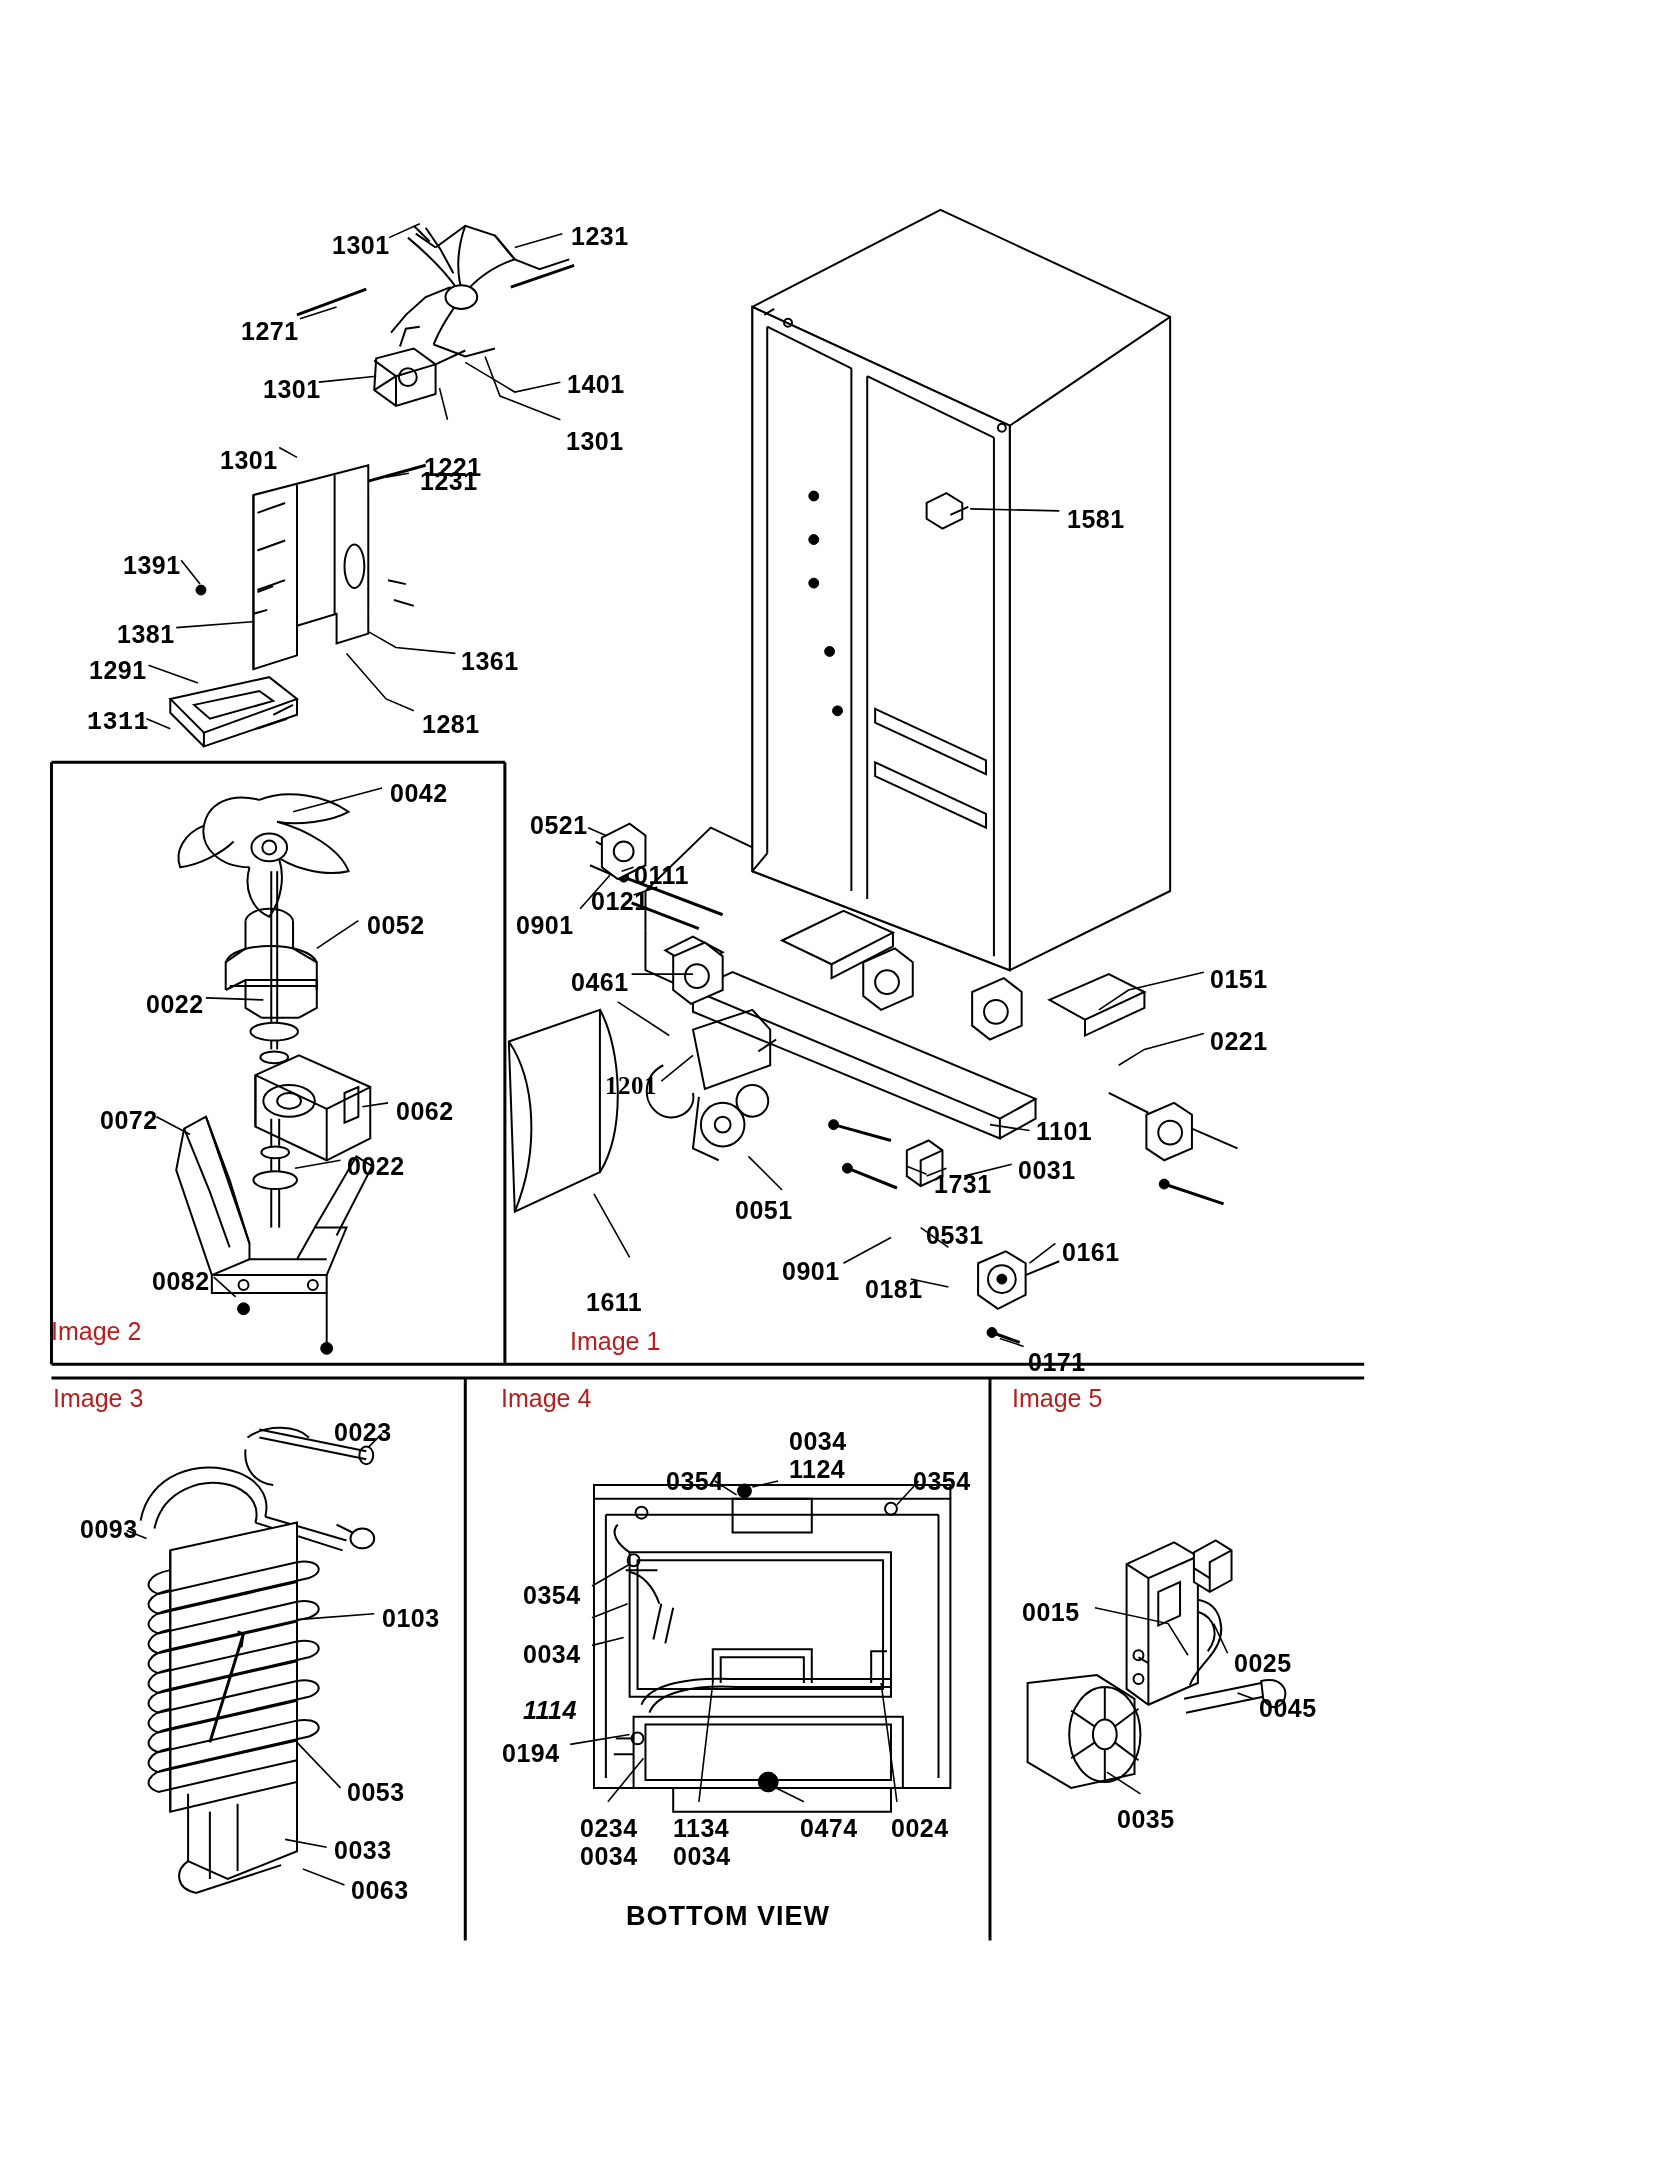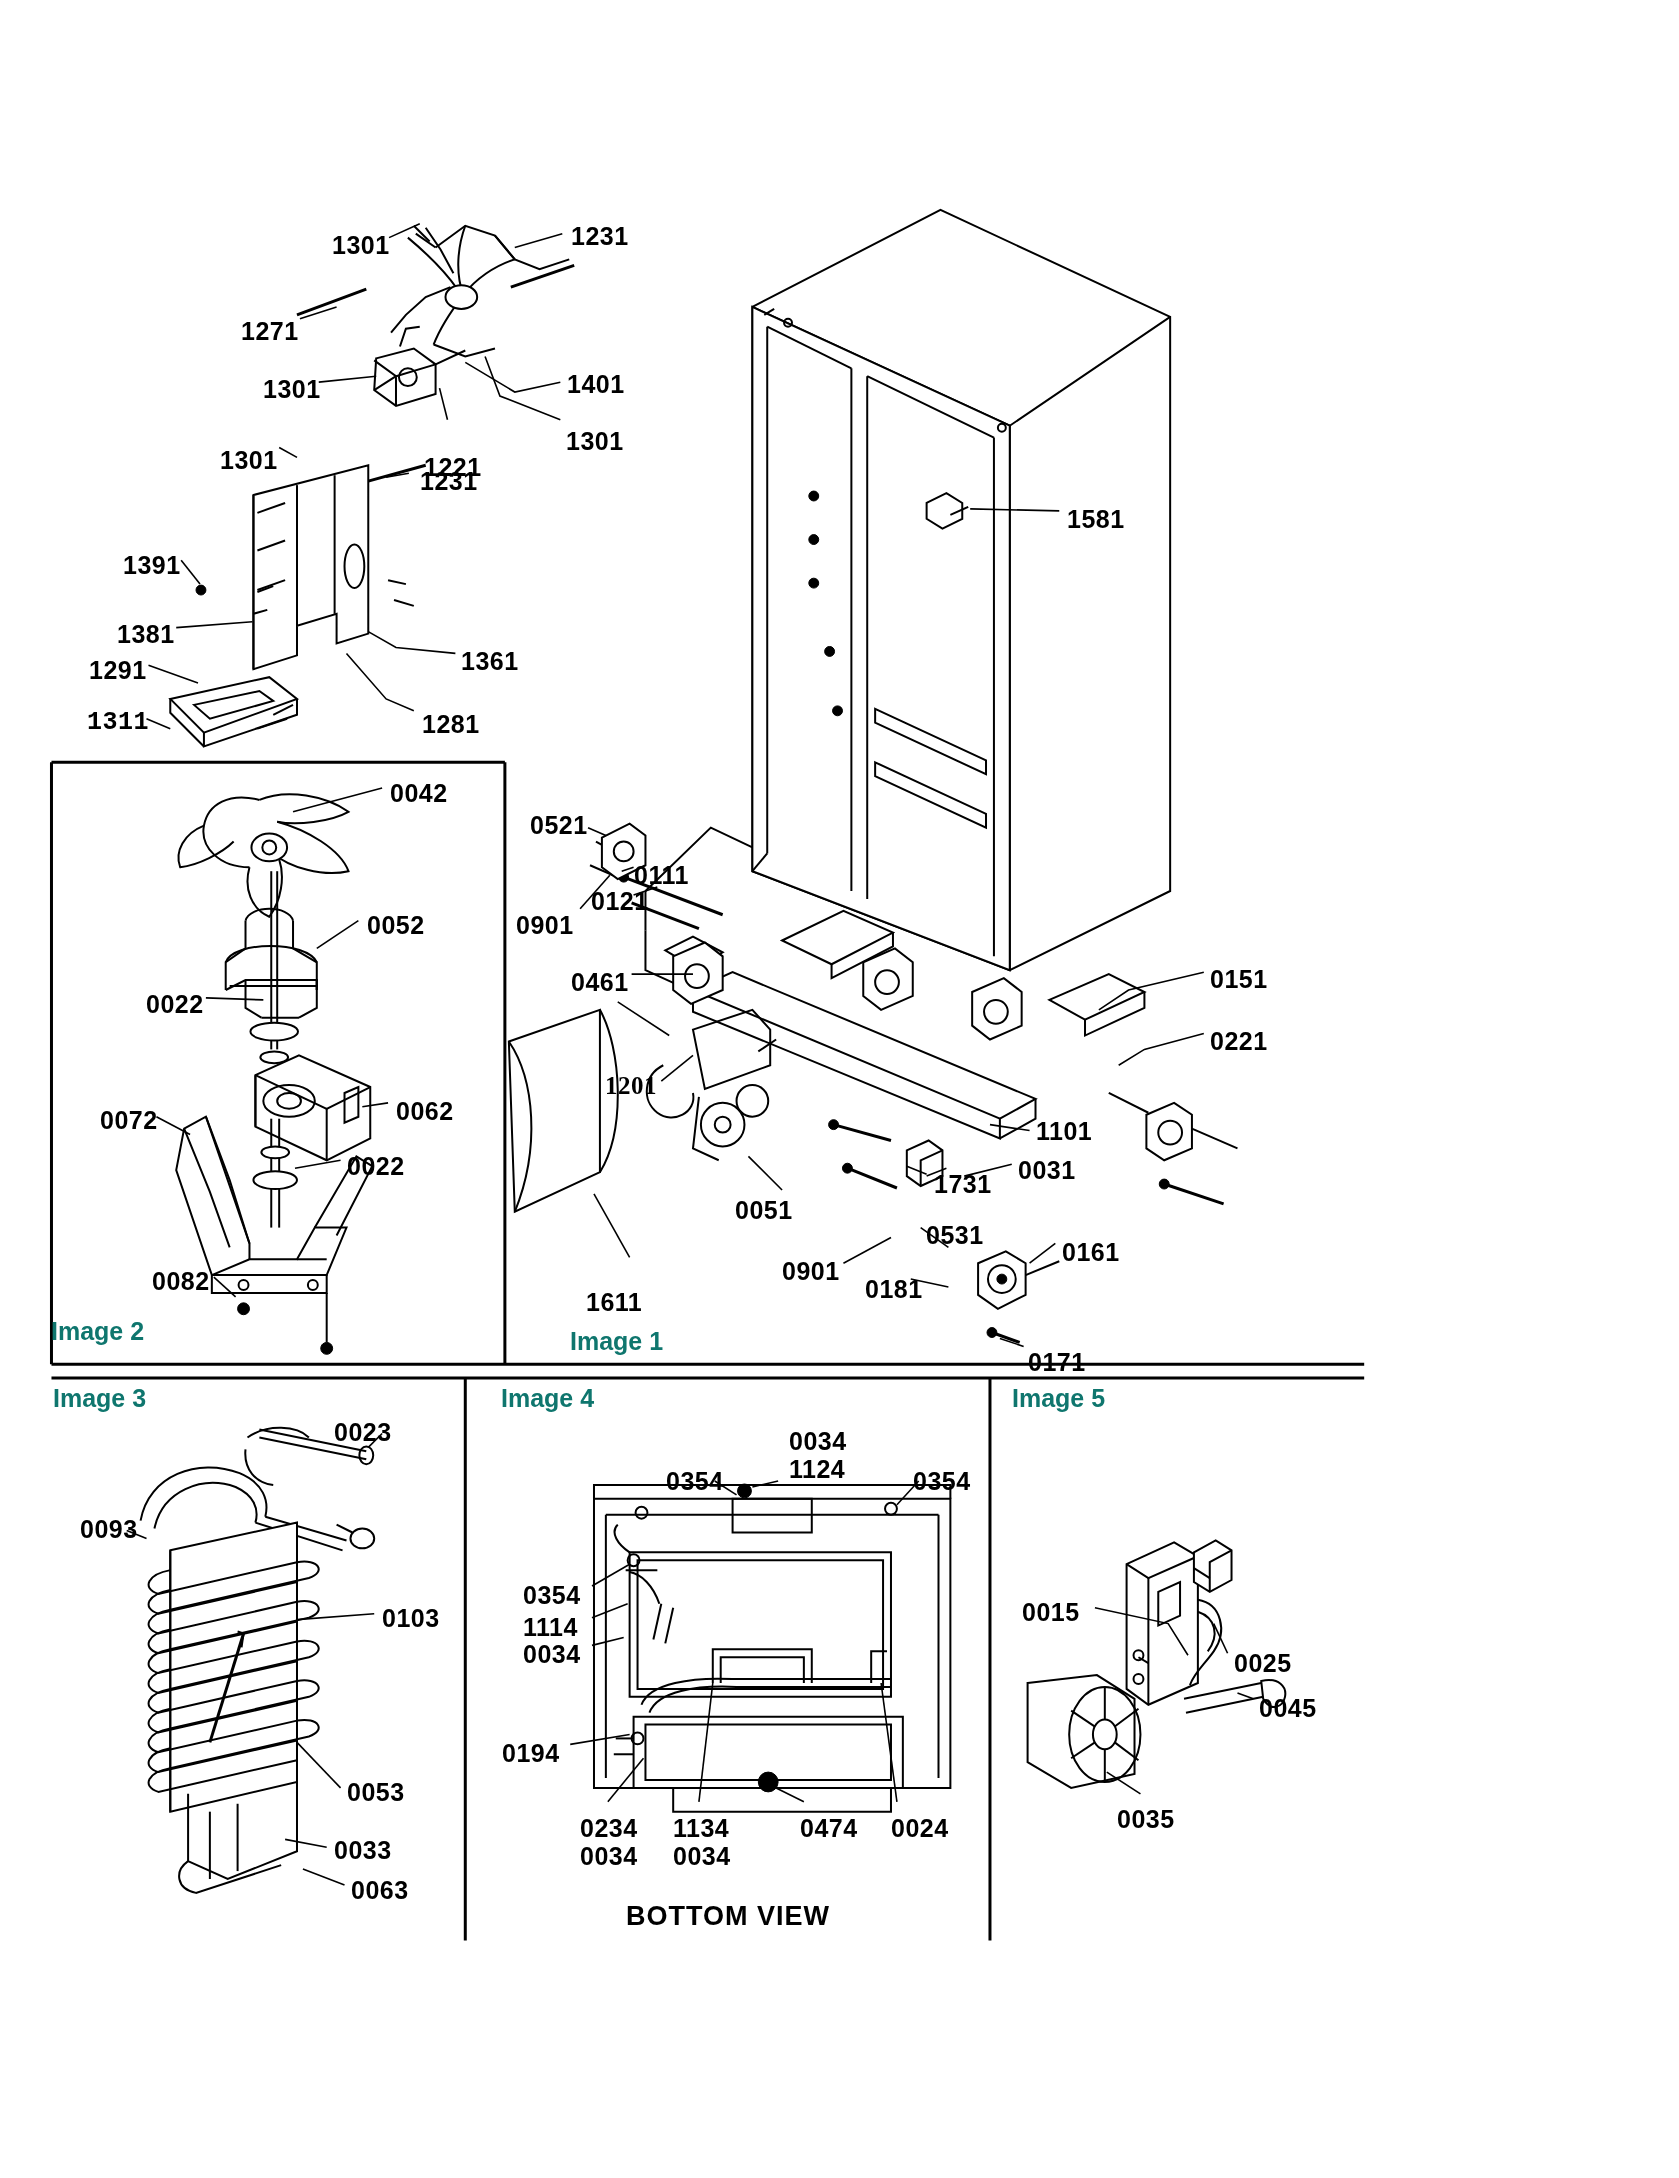--- a/index.html
+++ b/index.html
@@ -27,23 +27,23 @@
     font-size: 25px;
     font-weight: bold;
     letter-spacing: 0.5px;
     white-space: nowrap;
     color: #000;
   }
   .panel-label {
     position: absolute;
     font-family: "Liberation Sans", sans-serif;
     font-size: 25px;
-    font-weight: bold;
+    font-weight: normal;
     white-space: nowrap;
-    color: #0f766e;
+    color: #b91c1c;
   }
   .view-label {
     position: absolute;
     font-family: "Liberation Sans", sans-serif;
     font-size: 27px;
     font-weight: bold;
     letter-spacing: 1px;
     white-space: nowrap;
     color: #000;
   }
@@ -520,21 +520,21 @@
   <div class="callout" style="left:382px; top:1604px;">0103</div>
   <div class="callout" style="left:347px; top:1778px;">0053</div>
   <div class="callout" style="left:334px; top:1836px;">0033</div>
   <div class="callout" style="left:351px; top:1876px;">0063</div>
 
   <div class="callout" style="left:789px; top:1427px;">0034</div>
   <div class="callout" style="left:789px; top:1455px;">1124</div>
   <div class="callout" style="left:666px; top:1467px;">0354</div>
   <div class="callout" style="left:913px; top:1467px;">0354</div>
   <div class="callout" style="left:523px; top:1581px;">0354</div>
-  <div class="callout" style="left:523px; top:1613px;">1114</div>
+  <div class="callout" style="left:523px; top:1696px;font-style:italic;">1114</div>
   <div class="callout" style="left:523px; top:1640px;">0034</div>
   <div class="callout" style="left:502px; top:1739px;">0194</div>
   <div class="callout" style="left:580px; top:1814px;">0234</div>
   <div class="callout" style="left:580px; top:1842px;">0034</div>
   <div class="callout" style="left:673px; top:1814px;">1134</div>
   <div class="callout" style="left:673px; top:1842px;">0034</div>
   <div class="callout" style="left:800px; top:1814px;">0474</div>
   <div class="callout" style="left:891px; top:1814px;">0024</div>
 
   <div class="callout" style="left:1022px; top:1598px;">0015</div>

